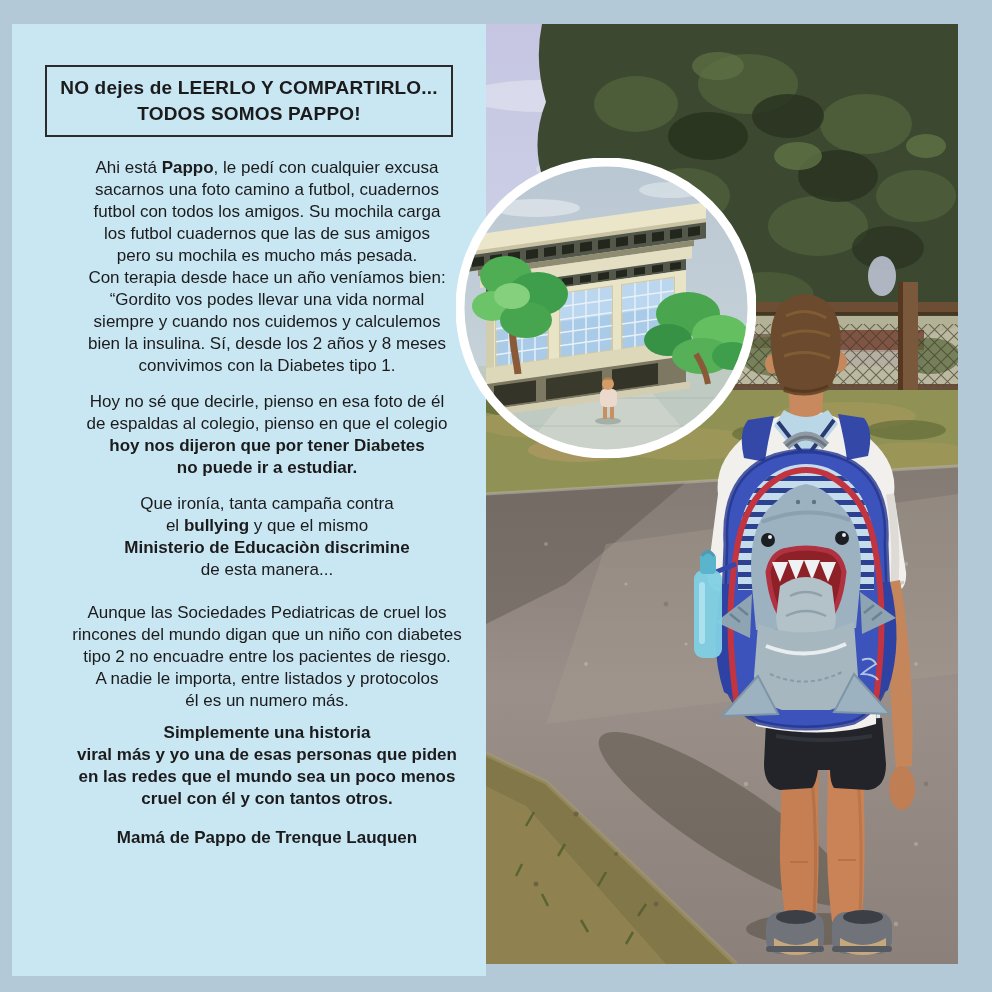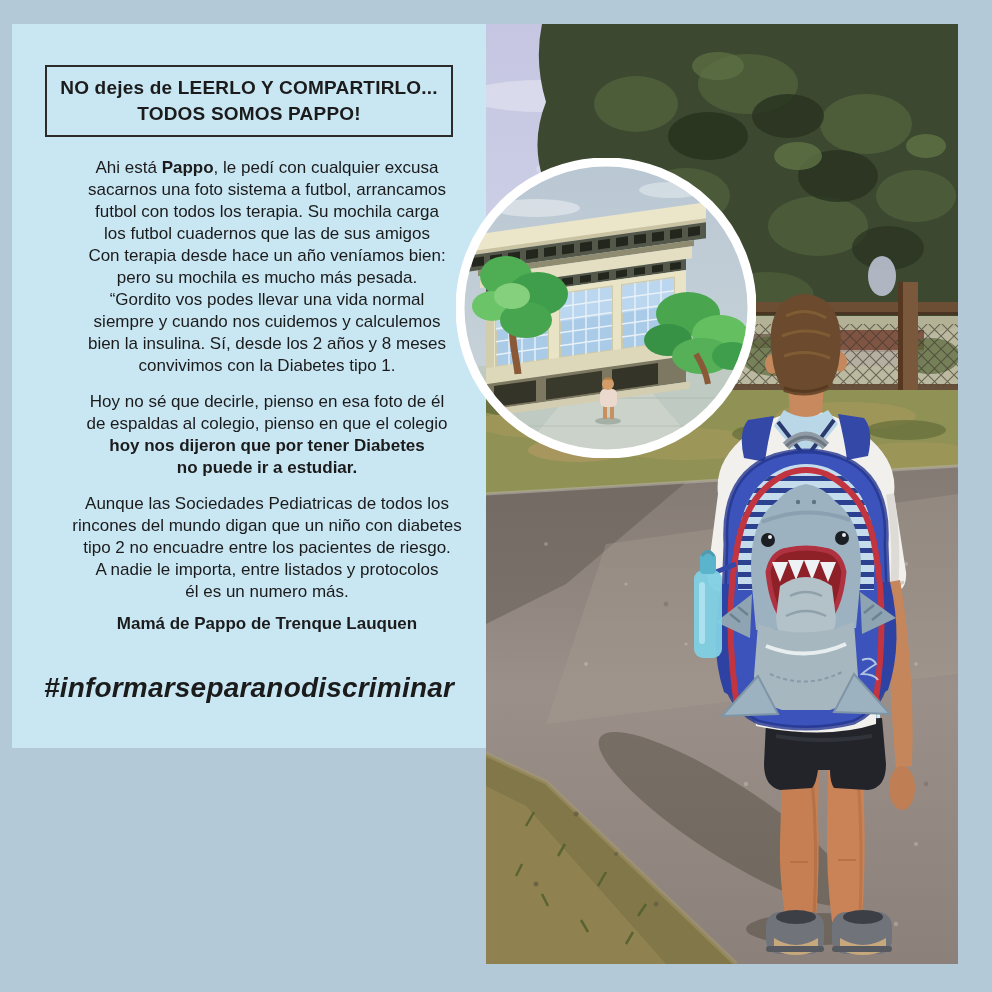--- a/index.html
+++ b/index.html
@@ -1,21 +1,21 @@
 <!DOCTYPE html>
 <html><head>
 <meta charset="utf-8">
 <style>
   html,body{margin:0;padding:0;background:#9fb4c4;}
   .canvas{
     position:relative;width:992px;height:992px;overflow:hidden;
     background:#b4c9d7;font-family:"Liberation Sans",sans-serif;
   }
   .panel{
-    position:absolute;left:12px;top:24px;width:474px;height:724px;
+    position:absolute;left:12px;top:24px;width:474px;height:952px;
     background:#c9e6f3;color:#1b1b1b;text-align:center;overflow:hidden;z-index:1;
   }
   .header-box{
     margin:41px auto 20px;width:400px;border:2px solid #2b2b2b;
     padding:8px 2px;font-weight:bold;font-size:19px;line-height:26px;letter-spacing:.2px;
   }
   .block{margin:0 0 14px 0;padding-left:36px;}
   .block.mb21{margin-bottom:21px;}
   .block.mb10{margin-bottom:10px;}
   .block.mb17{margin-bottom:17px;}
@@ -36,53 +36,64 @@
 <div class="canvas">
 
   <div class="panel">
     <div class="header-box">
       <div class="hline">NO dejes de LEERLO Y COMPARTIRLO...</div>
       <div class="hline">TODOS SOMOS PAPPO!</div>
     </div>
 
     <div class="block">
       <div class="ln"><span>Ahi está </span><span class="b">Pappo</span><span>, le pedí con cualquier excusa</span></div>
-      <div class="ln">sacarnos una foto sistema a futbol, arrancamos</div>
-      <div class="ln">futbol con todos los terapia. Su mochila carga</div>
+      <div class="ln">sacarnos una foto camino a futbol, cuadernos</div>
+      <div class="ln">futbol con todos los amigos. Su mochila carga</div>
       <div class="ln">los futbol cuadernos que las de sus amigos</div>
+      <div class="ln">pero su mochila es mucho más pesada.</div>
       <div class="ln">Con terapia desde hace un año veníamos bien:</div>
-      <div class="ln">pero su mochila es mucho más pesada.</div>
       <div class="ln">“Gordito vos podes llevar una vida normal</div>
       <div class="ln">siempre y cuando nos cuidemos y calculemos</div>
       <div class="ln">bien la insulina. Sí, desde los 2 años y 8 meses</div>
       <div class="ln">convivimos con la Diabetes tipo 1.</div>
     </div>
 
     <div class="block">
       <div class="ln">Hoy no sé que decirle, pienso en esa foto de él</div>
       <div class="ln">de espaldas al colegio, pienso en que el colegio</div>
       <div class="ln b">hoy nos dijeron que por tener Diabetes</div>
       <div class="ln b">no puede ir a estudiar.</div>
     </div>
 
+    <div class="block mb21">
+      <div class="ln">Que ironía, tanta campaña contra</div>
+      <div class="ln"><span>el </span><span class="b">bullying</span><span> y que el mismo</span></div>
+      <div class="ln b">Ministerio de Educaciòn discrimine</div>
+      <div class="ln">de esta manera...</div>
+    </div>
 
     <div class="block mb10">
-      <div class="ln">Aunque las Sociedades Pediatricas de todos los</div>
+      <div class="ln">Aunque las Sociedades Pediatricas de cruel los</div>
       <div class="ln">rincones del mundo digan que un niño con diabetes</div>
       <div class="ln">tipo 2 no encuadre entre los pacientes de riesgo.</div>
       <div class="ln">A nadie le importa, entre listados y protocolos</div>
       <div class="ln">él es un numero más.</div>
     </div>
 
+    <div class="block bold mb17">
+      <div class="ln">Simplemente una historia</div>
+      <div class="ln">viral más y yo una de esas personas que piden</div>
+      <div class="ln">en las redes que el mundo sea un poco menos</div>
+      <div class="ln">cruel con él y con tantos otros.</div>
+    </div>
 
     <div class="block bold">
       <div class="ln">Mamá de Pappo de Trenque Lauquen</div>
     </div>
 
-    <div class="hashtag">#informarseparanodiscriminar</div>
   </div>
 
   <div class="photo">
     <svg width="472" height="940" viewBox="0 0 472 940" xmlns="http://www.w3.org/2000/svg">
       <defs>
         <linearGradient id="sky" x1="0" y1="0" x2="0" y2="1">
           <stop offset="0" stop-color="#c6c6e2"></stop>
             <stop offset=".6" stop-color="#cdd2e6"></stop>
             <stop offset="1" stop-color="#d8dee9"></stop>
         </linearGradient>

